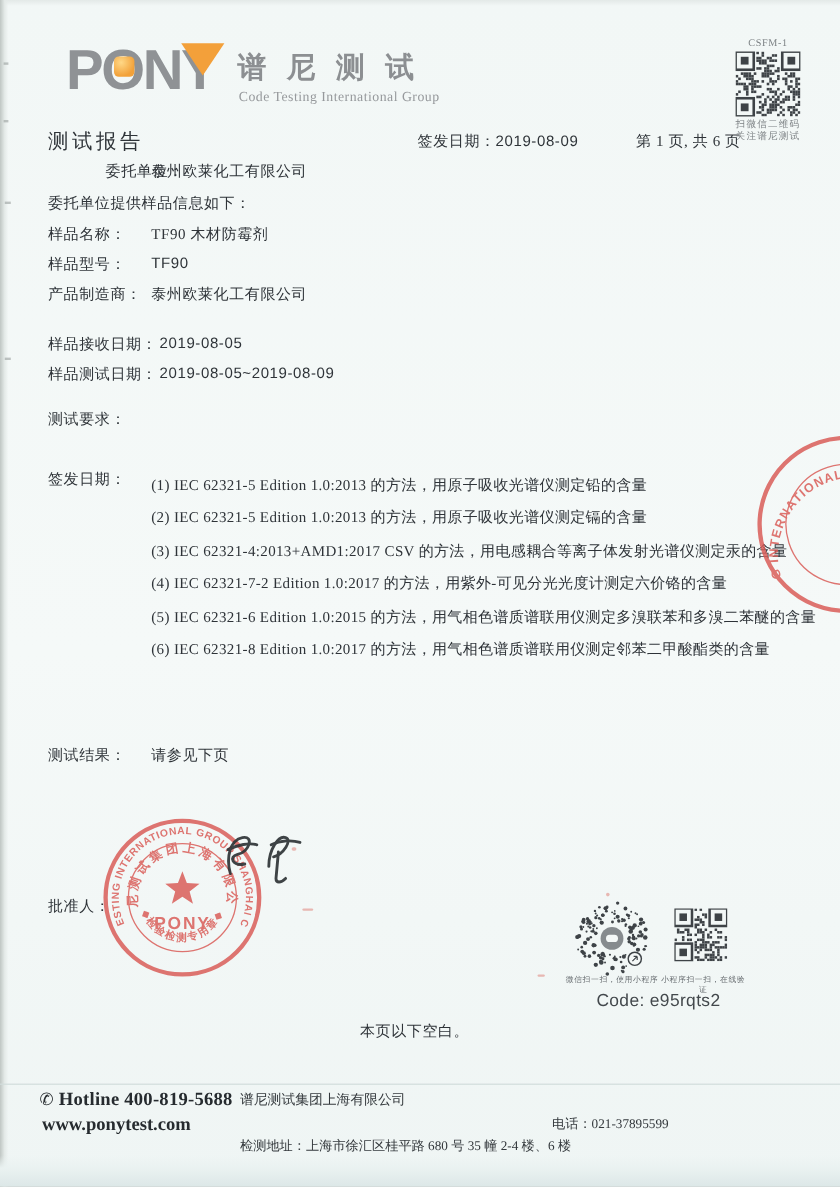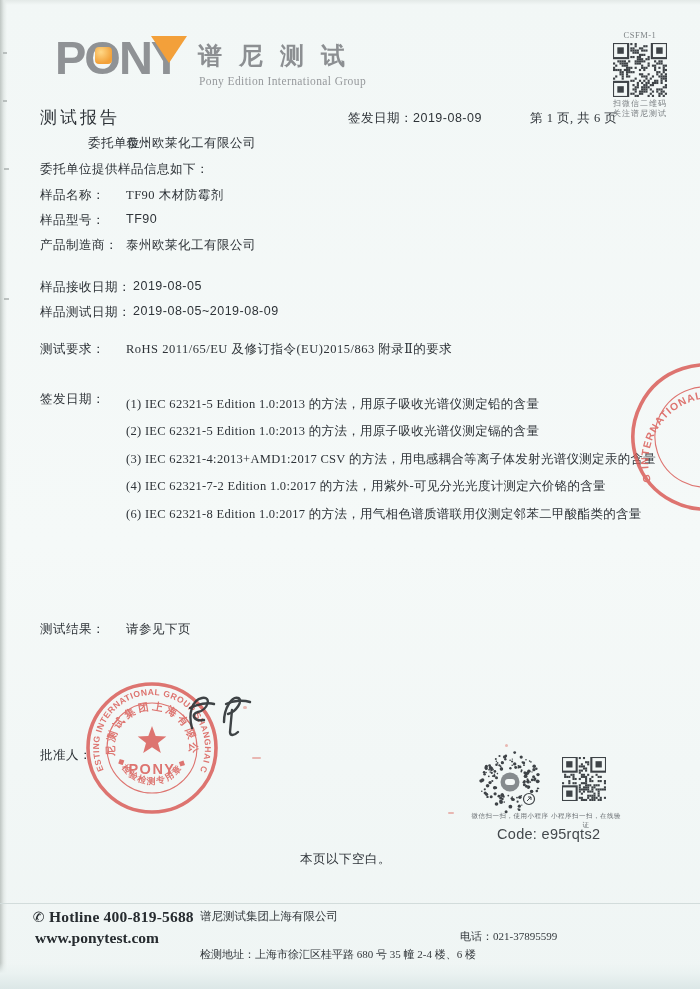--- a/index.html
+++ b/index.html
@@ -66,21 +66,21 @@
   <div class="speck" style="left:243px;top:706px;width:4px;height:3px;"></div>
   <div class="speck" style="left:252px;top:757px;width:9px;height:2px;"></div>
   <div class="speck" style="left:448px;top:812px;width:6px;height:2px;"></div>
   <div class="speck" style="left:505px;top:744px;width:3px;height:3px;"></div>
 
   <div class="logo">
     <div class="logo-word">PONY</div>
     <div class="o-square"></div>
     <div class="y-tri"></div>
     <div class="logo-cn">谱尼测试</div>
-    <div class="logo-en">Pony Edition International Group</div>
+    <div class="logo-en">Code Testing International Group</div>
   </div>
 
   <div class="qrblock">
     <div class="code-label">CSFM-1</div>
     <div class="qr" style="margin:3px auto 2px;width:54px;height:54px;"><svg width="54" height="54" xmlns="http://www.w3.org/2000/svg">
           <rect x="0" y="19.44" width="2.16" height="2.16" fill="#3e4347"></rect>
           <rect x="0" y="23.76" width="2.16" height="2.16" fill="#3e4347"></rect>
           <rect x="0" y="25.92" width="2.16" height="2.16" fill="#3e4347"></rect>
           <rect x="0" y="34.56" width="2.16" height="2.16" fill="#3e4347"></rect>
           <rect x="2.16" y="21.6" width="2.16" height="2.16" fill="#3e4347"></rect>
@@ -300,28 +300,28 @@
   <div class="t lbl-col" style="top:237px;">产品制造商：</div>
   <div class="t val-col" style="top:237px;">泰州欧莱化工有限公司</div>
 
   <div class="t lbl-col" style="top:279px;">样品接收日期：</div>
   <div class="t sans" style="left:133px;top:279px;">2019-08-05</div>
 
   <div class="t lbl-col" style="top:304px;">样品测试日期：</div>
   <div class="t sans" style="left:133px;top:304px;">2019-08-05~2019-08-09</div>
 
   <div class="t lbl-col" style="top:341px;">测试要求：</div>
-  <div class="t val-col" style="top:341px;">RoHS 2011/65/EU 及修订指令(EU)2015/863 附录Ⅱ的要求</div>
 
   <div class="t lbl-col" style="top:391px;">签发日期：</div>
   <div class="basis">
     <div>(1) IEC 62321-5 Edition 1.0:2013 的方法，用原子吸收光谱仪测定铅的含量</div>
     <div>(2) IEC 62321-5 Edition 1.0:2013 的方法，用原子吸收光谱仪测定镉的含量</div>
     <div>(3) IEC 62321-4:2013+AMD1:2017 CSV 的方法，用电感耦合等离子体发射光谱仪测定汞的含量</div>
     <div>(4) IEC 62321-7-2 Edition 1.0:2017 的方法，用紫外-可见分光光度计测定六价铬的含量</div>
+    <div>(5) IEC 62321-6 Edition 1.0:2015 的方法，用气相色谱质谱联用仪测定多溴联苯和多溴二苯醚的含量</div>
     <div>(6) IEC 62321-8 Edition 1.0:2017 的方法，用气相色谱质谱联用仪测定邻苯二甲酸酯类的含量</div>
   </div>
 
   <div class="t lbl-col" style="top:621px;">测试结果：</div>
   <div class="t val-col" style="top:621px;">请参见下页</div>
 
   <div class="t lbl-col" style="top:719px;margin-top:28px;">批准人：</div>
 
   <div class="t" style="left:300px;top:851px;">本页以下空白。</div>
 

